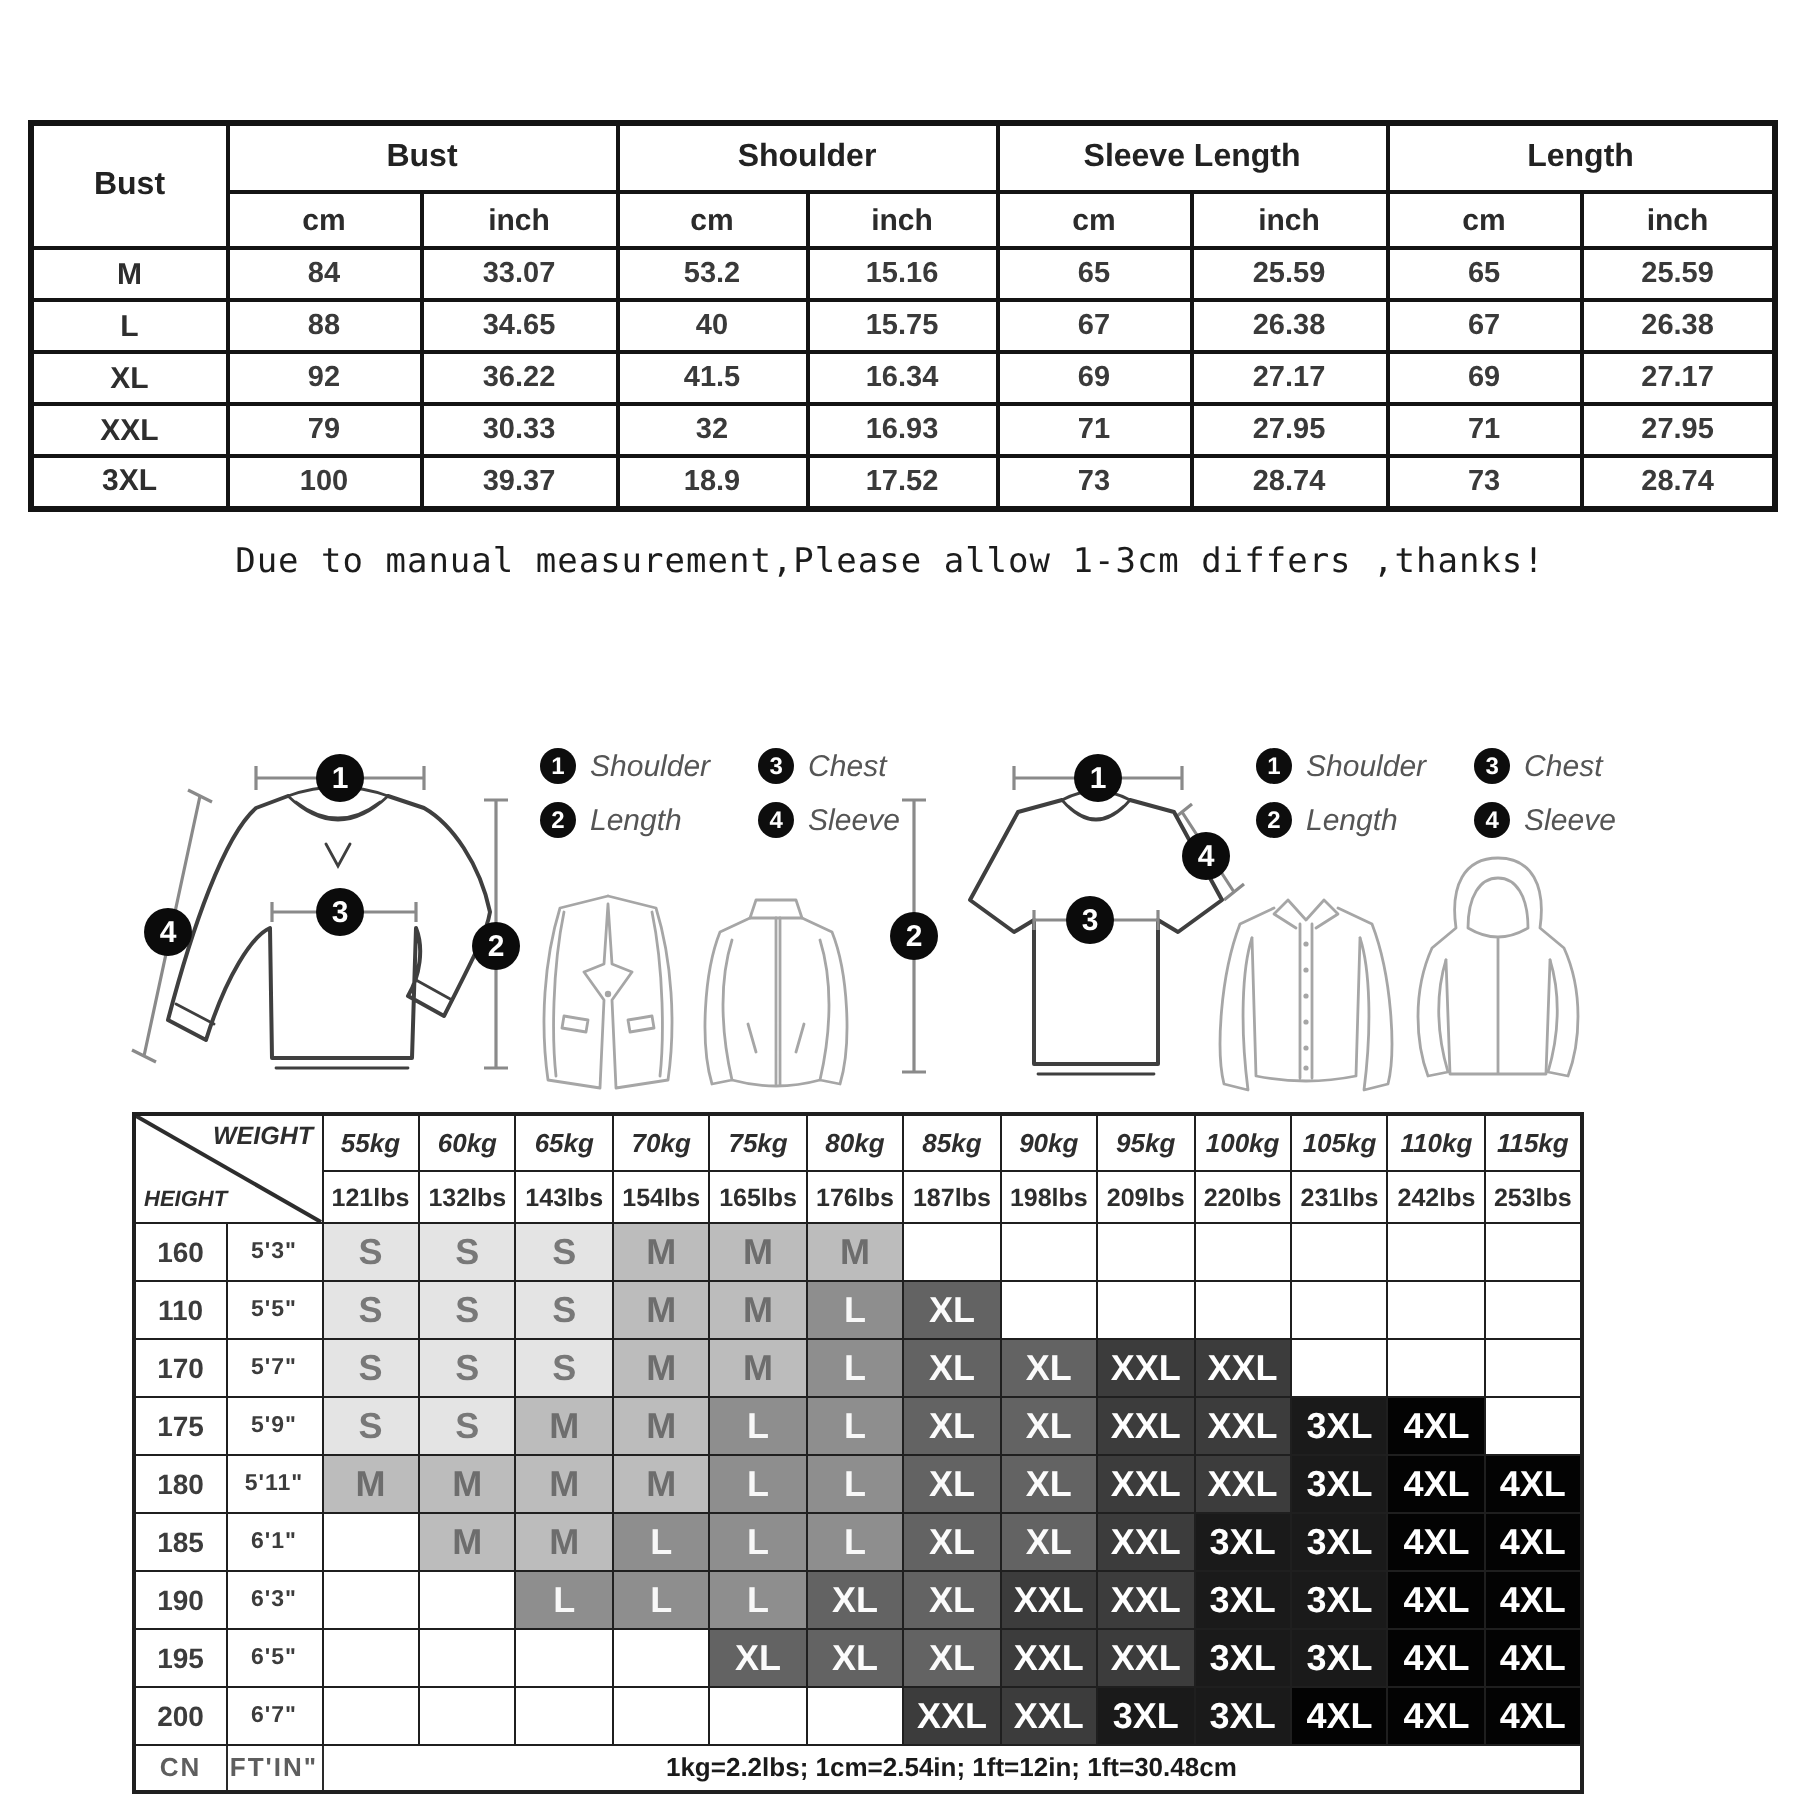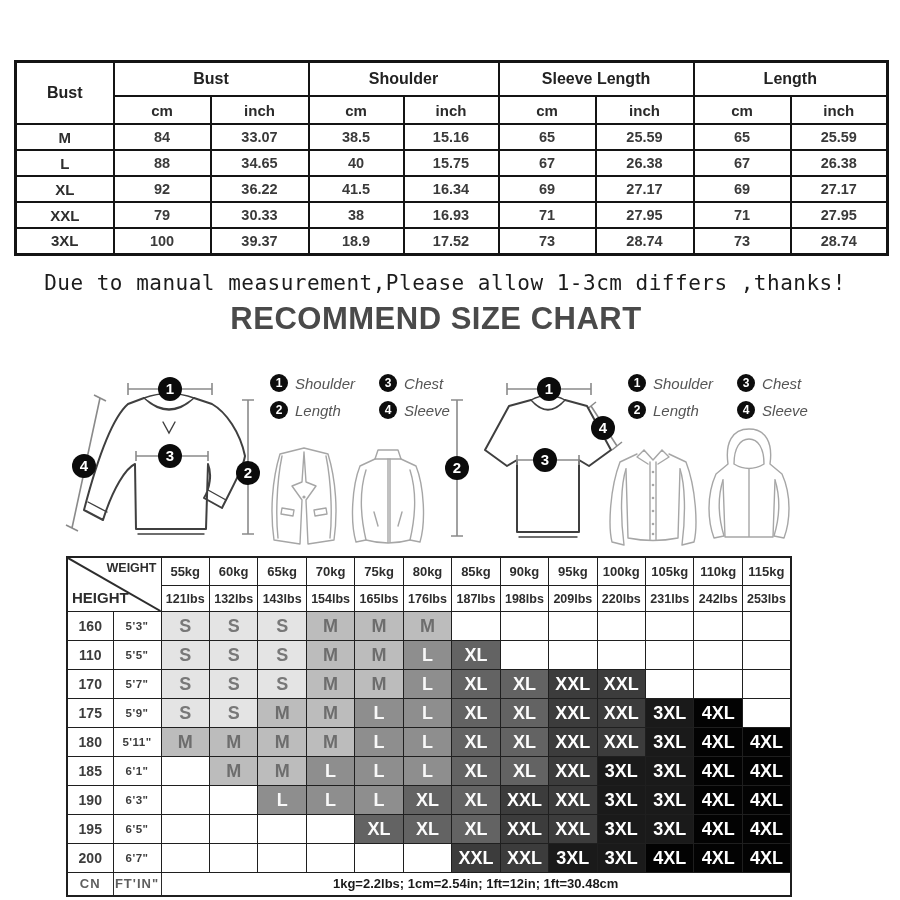--- a/index.html
+++ b/index.html
@@ -13,21 +13,21 @@
           padding:0;overflow:hidden;white-space:nowrap;}
   .mtable thead tr.grp th{height:32px;font-size:16px;font-weight:bold;color:#222;}
   .mtable thead tr.units th{height:26px;font-size:15px;font-weight:bold;color:#2b2b2b;}
   .mtable tbody tr{height:26px;}
   .mtable tbody th{font-size:15px;font-weight:bold;color:#2e2e2e;}
   .mtable tbody td{font-size:14.5px;font-weight:bold;color:#3a3a3a;}
 
   
   .note{position:absolute;left:0;top:271px;width:890px;text-align:center;
         font-family:"DejaVu Sans Mono","Liberation Mono",monospace;
-        font-size:21px;font-weight:500;color:#1c1c1c;letter-spacing:0.5px;}
+        font-size:17px;font-weight:500;color:#1c1c1c;letter-spacing:0.5px;}
   .heading{position:absolute;left:0;top:301px;width:872px;text-align:center;
         font-size:31px;font-weight:bold;color:#4a4a4a;letter-spacing:0.5px;}
 
   
   .dsvg{position:absolute;}
   .garment{stroke:#3f3f3f;stroke-width:2;fill:#ffffff;stroke-linejoin:round;stroke-linecap:round;}
   .garment-thin{stroke:#3f3f3f;stroke-width:1.4;fill:none;stroke-linecap:round;}
   .mline{stroke:#8a8a8a;stroke-width:1.6;fill:none;}
   .sketch{stroke:#a6a6a6;stroke-width:1.4;fill:#ffffff;stroke-linejoin:round;stroke-linecap:round;}
   .sketch-dot{fill:#a6a6a6;stroke:none;}
@@ -38,31 +38,31 @@
   .legend-item{display:flex;align-items:center;gap:7px;}
   .badge{width:18px;height:18px;border-radius:50%;background:#0d0d0d;color:#fff;
          font-size:12px;font-weight:bold;display:flex;align-items:center;justify-content:center;flex:0 0 18px;}
   .legend-label{font-style:italic;color:#555;font-size:15px;}
 
   
   .xtable{position:absolute;left:66px;top:556px;width:724px;border-collapse:collapse;
           table-layout:fixed;border:2px solid #1f1f1f;}
   .xtable th,.xtable td{border:1px solid #1f1f1f;text-align:center;vertical-align:middle;
           padding:0;overflow:hidden;white-space:nowrap;}
-  .xtable thead tr.kgr th{height:27px;font-size:13px;font-weight:bold;color:#2d2d2d;}
+  .xtable thead tr.kgr th{height:27px;font-size:13px;font-weight:bold;color:#2d2d2d;font-style:italic;}
   .xtable thead tr.lbr th{height:25px;font-size:12.5px;font-weight:bold;color:#2d2d2d;}
   .xtable tbody tr{height:29px;}
   .xtable td.hcell{font-size:14px;font-weight:600;color:#3c3c3c;background:#fff;}
   .xtable td.fcell{font-size:11.5px;font-weight:600;color:#3c3c3c;background:#fff;letter-spacing:0.5px;}
   .xtable td.sz{font-size:18px;font-weight:600;}
   .xtable td.sz-empty{background:#fff;}
   .diag{position:relative;background:#fff;}
   .diag svg{position:absolute;left:0;top:0;width:100%;height:100%;}
   .diag .dw{position:absolute;top:3px;right:4px;font-size:12.5px;font-weight:bold;color:#2d2d2d;}
-  .diag .dh{position:absolute;bottom:5px;left:4px;font-size:15px;font-weight:bold;color:#2d2d2d;}
+  .diag .dh{position:absolute;bottom:5px;left:4px;font-size:11px;font-weight:bold;color:#2d2d2d;}
   .xtable tr.foot{height:23px;}
   .xtable tr.foot td{border-color:#2a2a2a;}
   .fcn,.fft{font-size:13px;color:#5e5e5e;font-weight:600;letter-spacing:1px;}
   .fconv{font-size:13px;font-weight:bold;color:#1a1a1a;}
 </style>
 </head>
 <body>
 
 <div class="canvas">
 
@@ -95,21 +95,21 @@
           <th>inch</th>
           <th>cm</th>
           <th>inch</th>
         </tr>
     </thead>
     <tbody id="mtable-body">
         <tr>
           <th>M</th>
           <td>84</td>
           <td>33.07</td>
-          <td>38.5</td>
+          <td>53.2</td>
           <td>15.16</td>
           <td>65</td>
           <td>25.59</td>
           <td>65</td>
           <td>25.59</td>
         </tr>
         <tr>
           <th>L</th>
           <td>88</td>
           <td>34.65</td>
@@ -128,21 +128,21 @@
           <td>16.34</td>
           <td>69</td>
           <td>27.17</td>
           <td>69</td>
           <td>27.17</td>
         </tr>
         <tr>
           <th>XXL</th>
           <td>79</td>
           <td>30.33</td>
-          <td>38</td>
+          <td>32</td>
           <td>16.93</td>
           <td>71</td>
           <td>27.95</td>
           <td>71</td>
           <td>27.95</td>
         </tr>
         <tr>
           <th>3XL</th>
           <td>100</td>
           <td>39.37</td>
@@ -150,21 +150,20 @@
           <td>17.52</td>
           <td>73</td>
           <td>28.74</td>
           <td>73</td>
           <td>28.74</td>
         </tr>
       </tbody>
   </table>
 
   <div class="note">Due to manual measurement,Please allow 1-3cm differs ,thanks!</div>
-  <div class="heading">RECOMMEND SIZE CHART</div>
 
   <svg class="dsvg" style="left:58px;top:376px" width="205" height="175" viewBox="0 0 205 175">
 
     <path class="mline" d="M70,13 L154,13 M70,7 L70,19 M154,7 L154,19"></path>
     <path class="mline" d="M190,24 L190,158 M184,24 L196,24 M184,158 L196,158"></path>
     <path class="mline" d="M42,22 L14,152 M36,19 L48,25 M8,149 L20,155"></path>
 
     <path class="garment" d="M86,22 L70,28 C54,42 38,88 26,134 L45,144 C55,112 68,92 77,88 L78,153 L148,153 L150,88 C154,98 152,112 146,122 L164,132 C176,108 185,92 187,80 C182,56 168,36 154,28 L136,22"></path>
     <path class="garment-thin" d="M86,22 Q111,13 136,22 M86,22 Q111,46 136,22 M90,25 Q111,41 132,25 M105,46 L111,57 L117,46 M30,126 L49,136 M150,114 L168,124 M80,158 L146,158"></path>
     <path class="mline" d="M78,80 L150,80 M78,75 L78,85 M150,75 L150,85"></path>

